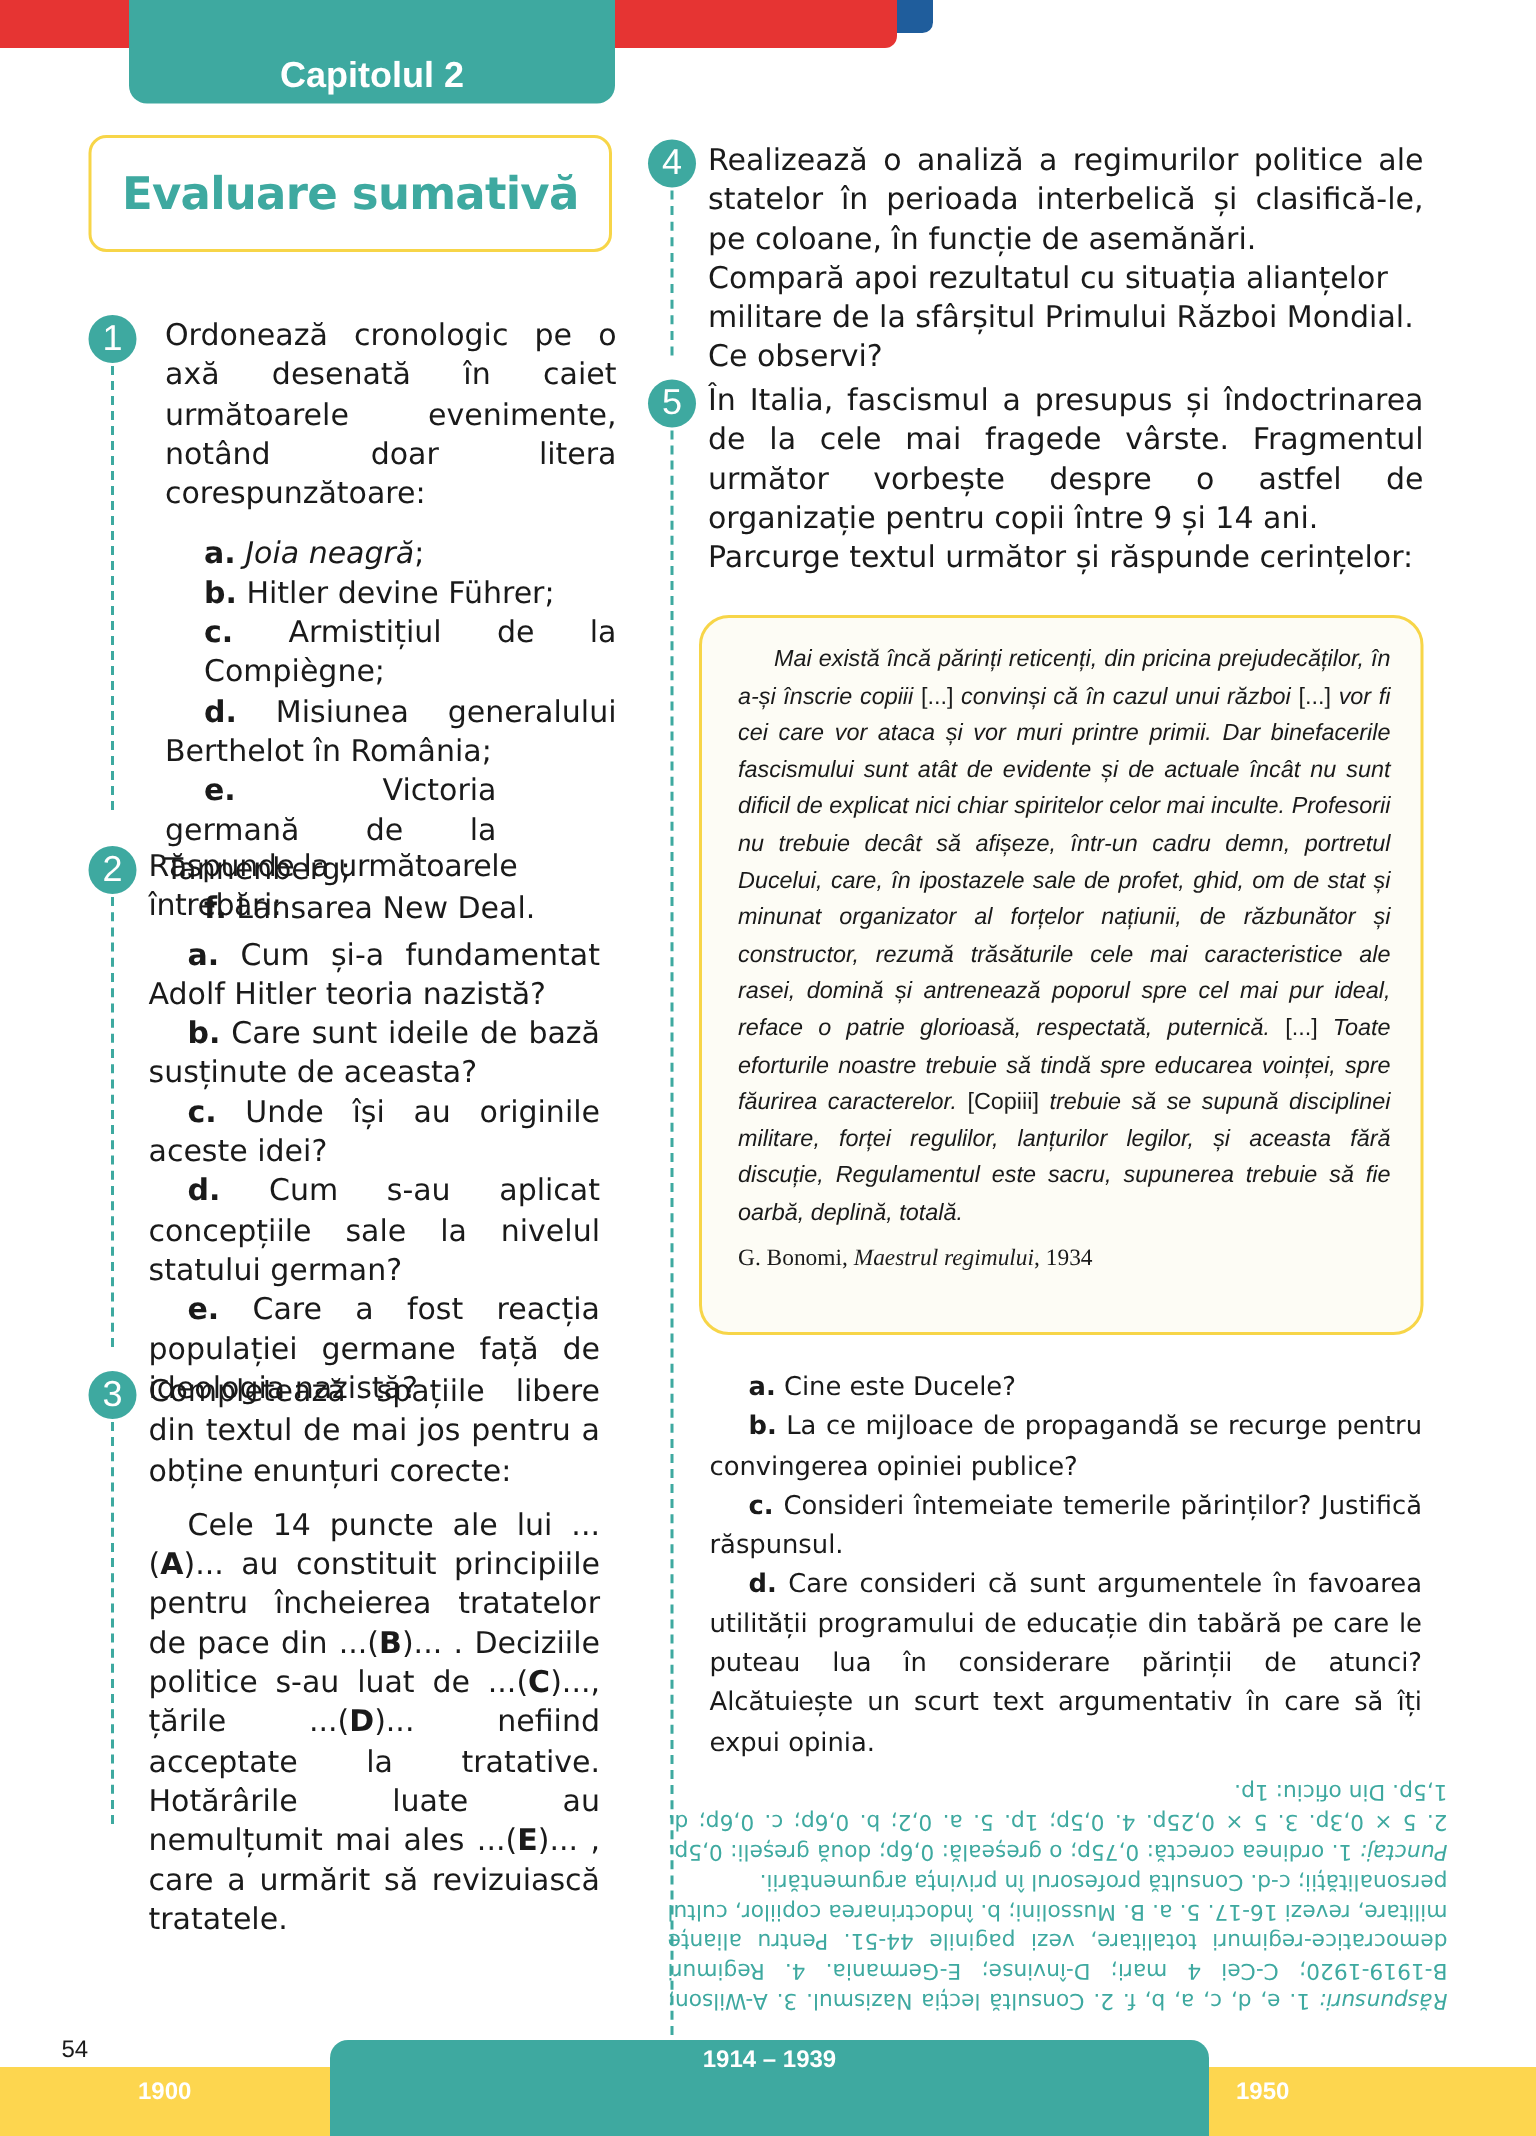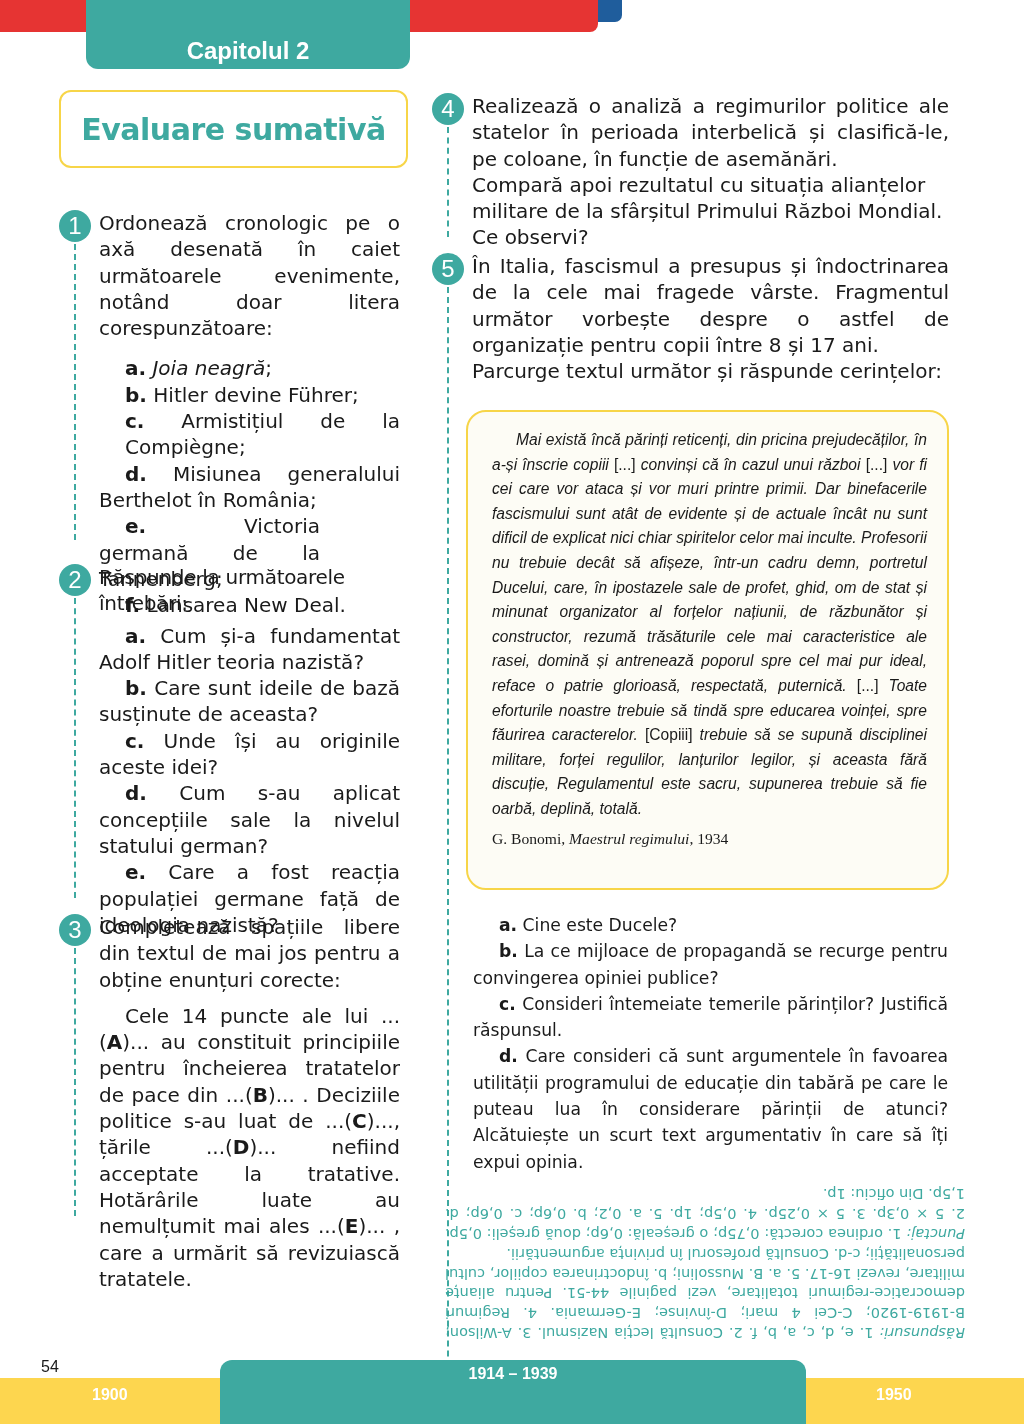--- a/index.html
+++ b/index.html
@@ -40,41 +40,41 @@
   .qs p { text-indent: 26px; }
 
   
   .answers { position: absolute; left: 445px; top: 1180px; width: 520px; height: 162px; transform: rotate(180deg); color: #3ea9a0; font-size: 14.5px; line-height: 19.8px; text-align: justify; font-family: "DejaVu Sans", sans-serif; }
   .answers p { margin: 0; }
 
   
   .page-num { position: absolute; left: 41px; top: 1358px; font-family: "Liberation Sans", sans-serif; font-size: 16px; color: #1a1a1a; }
   .footer-yellow { position: absolute; left: 0; top: 1378px; width: 1024px; height: 46px; background: #fdd64f; }
   .year-left { position: absolute; left: 92px; top: 1386px; color: #fff; font-family: "Liberation Sans", sans-serif; font-weight: bold; font-size: 16px; }
-  .year-right { position: absolute; left: 876px; top: 1386px; color: #fff; font-family: "Liberation Sans", sans-serif; font-weight: bold; font-size: 16px; }
+  .year-right { position: absolute; left: 824px; top: 1386px; color: #fff; font-family: "Liberation Sans", sans-serif; font-weight: bold; font-size: 16px; }
   .footer-teal { position: absolute; left: 220px; top: 1360px; width: 586px; height: 64px; background: #3ea9a0; border-top-left-radius: 12px; border-top-right-radius: 12px; }
   .footer-teal span { position: absolute; left: 0; right: 0; top: 5px; text-align: center; color: #fff; font-family: "Liberation Sans", sans-serif; font-weight: bold; font-size: 16px; }
 </style>
 </head>
 <body>
 
 <div class="top-red"></div>
 <div class="top-blue"></div>
 <div class="chapter-tab">
   <span>Capitolul 2</span>
 </div>
 
 <div class="title-box">
   <span>Evaluare sumativă</span>
 </div>
 
 <div class="ex" style="left:59px; top:210px; width:350px; height:330px;">
   <div class="num">1</div>
   <div class="dash" style="height:296px;"></div>
-  <div class="body" style="width:301px;">
+  <div class="body" style="width:301px;margin-left:11px;">
     <p>Ordonează cronologic pe o axă desenată în caiet următoarele evenimente, notând doar litera corespunzătoare:</p>
     <div class="gap"></div>
     <p class="item"><b>a.</b> <i>Joia neagră</i><span>;</span></p>
     <p class="item"><b>b.</b> <span>Hitler devine Führer;</span></p>
     <p class="item"><b>c.</b> <span>Armistițiul de la Compiègne;</span></p>
     <p class="item wrap"><b>d.</b> <span>Misiunea generalului Berthelot în România;</span></p>
     <p class="item wrap" style="padding-right:80px;"><b>e.</b> <span>Victoria germană de la Tannenberg;</span></p>
     <p class="item"><b>f.</b> <span>Lansarea New Deal.</span></p>
   </div>
 </div>
@@ -107,21 +107,21 @@
   <div class="body" style="width:477px;">
     <p>Realizează o analiză a regimurilor politice ale statelor în perioada interbelică și clasifică-le, pe coloane, în funcție de asemănări.</p>
     <p style="text-align:left;">Compară apoi rezultatul cu situația alianțelor militare de la sfârșitul Primului Război Mondial. Ce observi?</p>
   </div>
 </div>
 
 <div class="ex" style="left:432px; top:253px; width:520px; height:140px;">
   <div class="num">5</div>
   <div class="dash" style="height:1190px;"></div>
   <div class="body" style="width:477px;">
-    <p>În Italia, fascismul a presupus și îndoctrinarea de la cele mai fragede vârste. Fragmentul următor vorbește despre o astfel de organizație pentru copii între 8 și 17 ani.</p>
+    <p>În Italia, fascismul a presupus și îndoctrinarea de la cele mai fragede vârste. Fragmentul următor vorbește despre o astfel de organizație pentru copii între 9 și 14 ani.</p>
     <p style="text-align:left;">Parcurge textul următor și răspunde cerințelor:</p>
   </div>
 </div>
 
 <div class="quote-box">
   <p class="q"><span>Mai există încă părinți reticenți, din pricina prejudecăților, în a-și înscrie copiii </span><span class="ni">[...]</span><span> convinși că în cazul unui război </span><span class="ni">[...]</span><span> vor fi cei care vor ataca și vor muri printre primii. Dar binefacerile fascismului sunt atât de evidente și de actuale încât nu sunt dificil de explicat nici chiar spiritelor celor mai inculte. Profesorii nu trebuie decât să afișeze, într-un cadru demn, portretul Ducelui, care, în ipostazele sale de profet, ghid, om de stat și minunat organizator al forțelor națiunii, de răzbunător și constructor, rezumă trăsăturile cele mai caracteristice ale rasei, domină și antrenează poporul spre cel mai pur ideal, reface o patrie glorioasă, respectată, puternică. </span><span class="ni">[...]</span><span> Toate eforturile noastre trebuie să tindă spre educarea voinței, spre făurirea caracterelor. </span><span class="ni">[Copiii]</span><span> trebuie să se supună disciplinei militare, forței regulilor, lanțurilor legilor, și aceasta fără discuție, Regulamentul este sacru, supunerea trebuie să fie oarbă, deplină, totală.</span></p>
   <p class="src"><span>G. Bonomi, </span><i>Maestrul regimului</i><span>, 1934</span></p>
 </div>
 
 <div class="qs">

